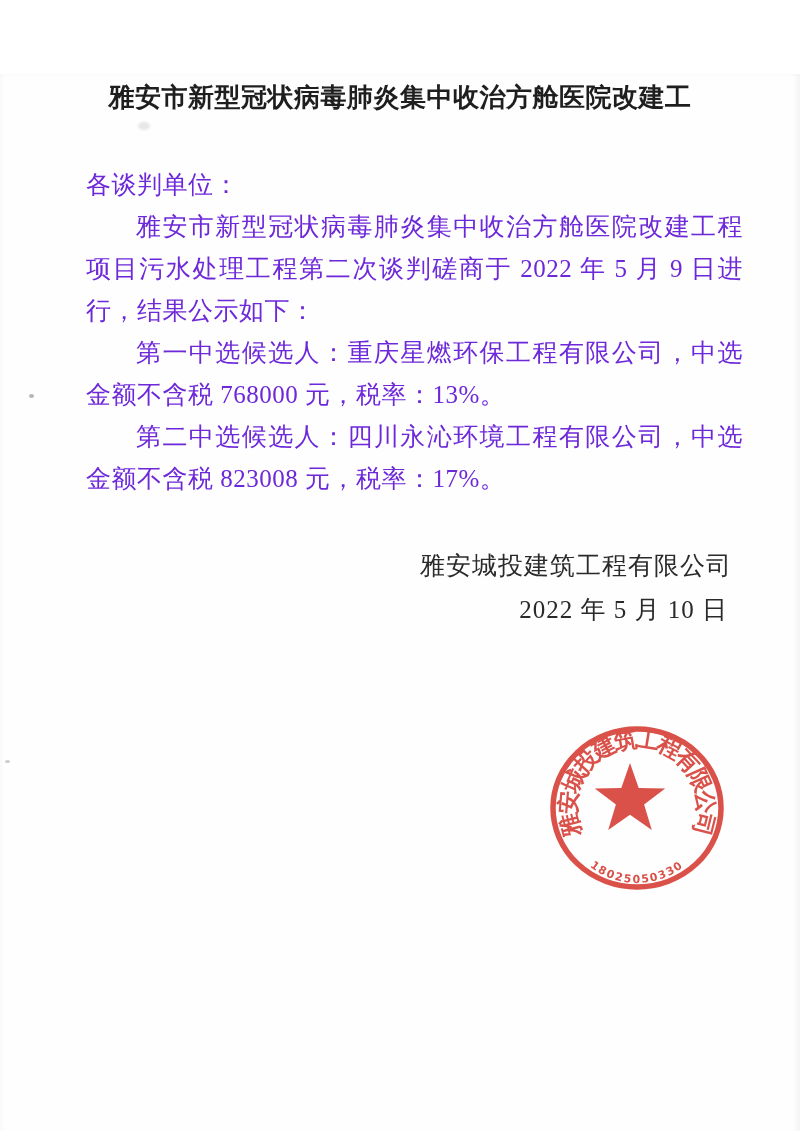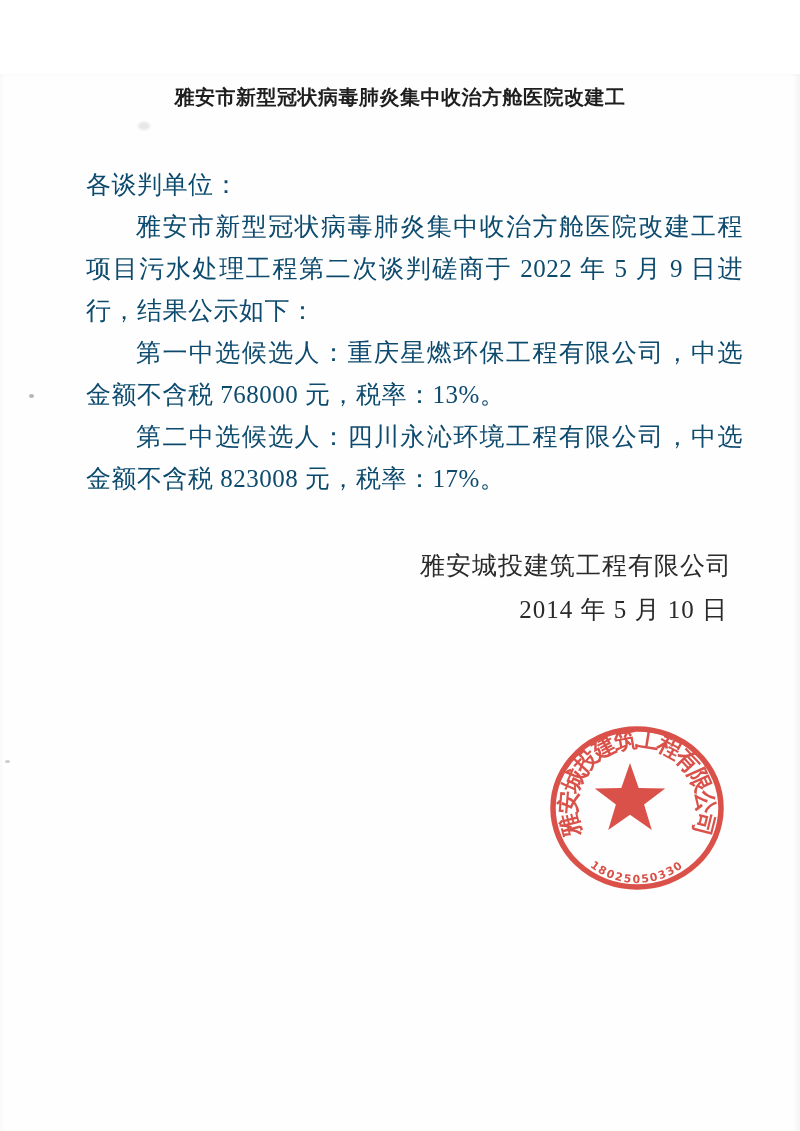--- a/index.html
+++ b/index.html
@@ -14,33 +14,33 @@
   .page {
     position:relative;
     width:800px; height:1131px;
     background:#fefefe;
     box-shadow: inset -3px -2px 6px rgba(0,0,0,0.05), inset 2px 0 4px rgba(0,0,0,0.02);
   }
   .doc-title {
     margin:74px 42px 0 42px;
     font-family:"DejaVu Sans","Liberation Sans",sans-serif;
     font-weight:700;
-    font-size:20px;
+    font-size:26px;
     line-height:46px;
     text-align:center;
     color:#1e1e1e;
     letter-spacing:0.5px;
   }
   .doc-body {
     margin:44px 57px 4px 86px;
     font-size:25px;
     line-height:42px;
     text-align:justify;
     letter-spacing:0.5px;
-    color:#0c4a6e;
+    color:#6d28d9;
   }
   .doc-body p { margin:0; }
   .doc-body p.indent { text-indent:2em; }
   .signature-block {
     margin:44px 68px 0 0;
     text-align:right;
     font-size:25px;
     line-height:44px;
     color:#2a2a2a;
     letter-spacing:1px;
@@ -79,21 +79,21 @@
 
   <div class="doc-body">
     <p>各谈判单位：</p>
     <p class="indent">雅安市新型冠状病毒肺炎集中收治方舱医院改建工程项目污水处理工程第二次谈判磋商于 2022 年 5 月 9 日进行，结果公示如下：</p>
     <p class="indent">第一中选候选人：重庆星燃环保工程有限公司，中选金额不含税 768000 元，税率：13%。</p>
     <p class="indent">第二中选候选人：四川永沁环境工程有限公司，中选金额不含税 823008 元，税率：17%。</p>
   </div>
 
   <div class="signature-block">
     <div class="sig-company">雅安城投建筑工程有限公司</div>
-    <div class="sig-date">2014 年 5 月 10 日</div>
+    <div class="sig-date">2022 年 5 月 10 日</div>
   </div>
 
   <svg class="seal" width="224" height="208" viewBox="0 0 224 208" aria-hidden="true">
     <defs>
       <path id="sealTopArc" d="M 56.7 129.8 A 61 61 0 1 1 167.3 129.8" fill="none"></path>
       <path id="sealBottomArc" d="M 59.0 157.0 A 75 75 0 0 0 165.0 157.0" fill="none"></path>
     </defs>
     <ellipse cx="112" cy="104" rx="84" ry="79" fill="none" stroke-width="5.5" stroke="#d8423a"></ellipse>
     <polygon transform="translate(105,96)" points="0,-37 8.7,-12 35.2,-11.4 14.1,4.6 21.8,29.9 0,14.8 -21.8,29.9 -14.1,4.6 -35.2,-11.4 -8.7,-12" fill="#d8423a"></polygon>
     <text class="seal-name" fill="#d8423a">

